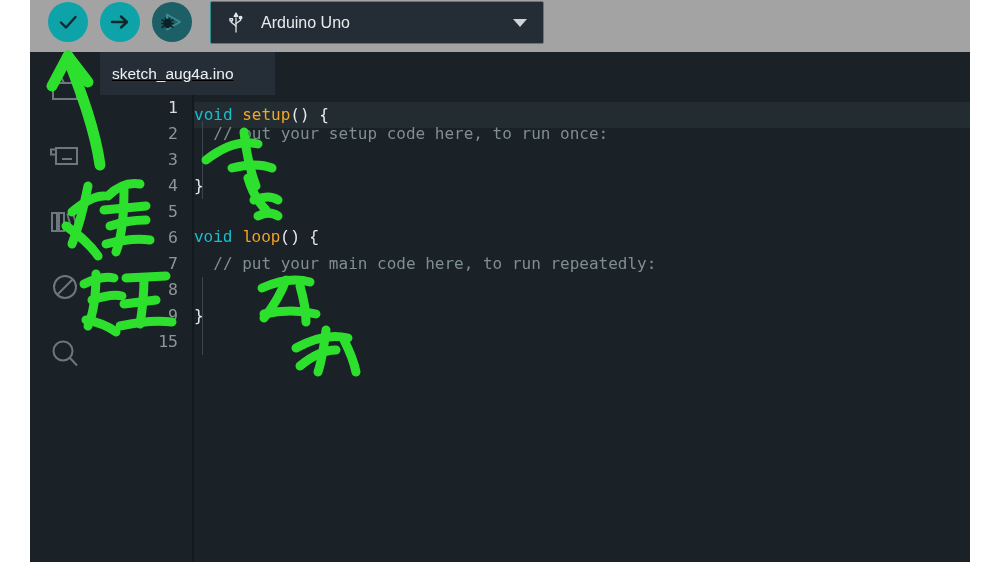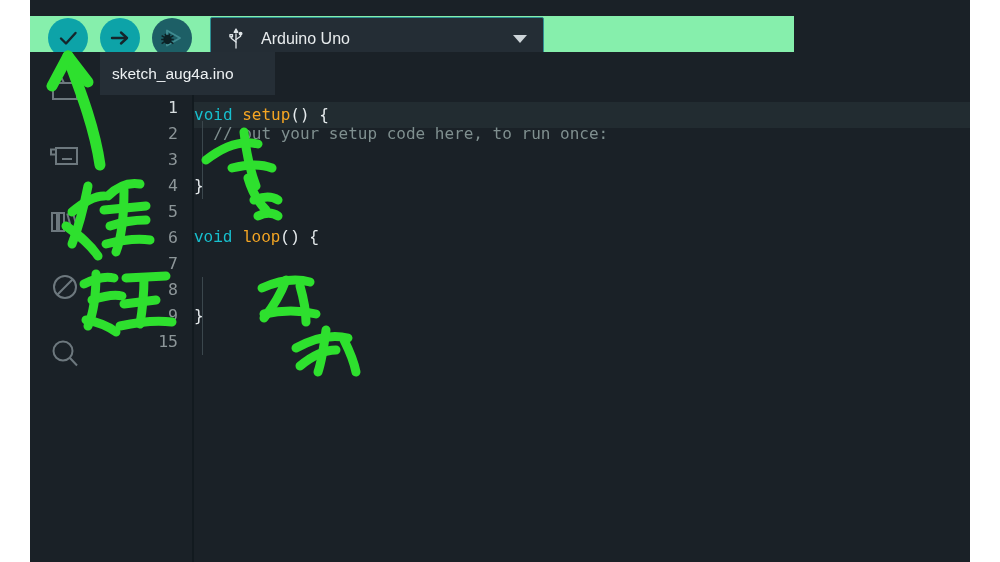--- a/index.html
+++ b/index.html
@@ -20,24 +20,24 @@
     top: 0;
     width: 940px;
     height: 562px;
     background: #1a2127;
     overflow: hidden;
   }
 
   
   #toolbar {
     position: absolute;
-    left: 0; top: 16px;
-    width: 764px;
+    left: 0; top: 0;
+    width: 940px;
     height: 52px;
-    background: #86efac;
+    background: #a3a3a3;
   }
   .tool-btn {
     position: absolute;
     top: 2px;
     width: 40px;
     height: 40px;
     border-radius: 50%;
     background: #0da3a8;
     display: flex;
     align-items: center;
@@ -119,20 +119,21 @@
   }
   #tab-sketch {
     position: absolute;
     left: 0; top: 0;
     width: 175px;
     height: 43px;
     background: #252e36;
     display: flex;
     align-items: center;
     cursor: pointer;
+    text-decoration: underline;
   }
   #tab-sketch-label {
     margin-left: 12px;
     color: #eef2f4;
     font-size: 15.5px;
     white-space: nowrap;
   }
 
   
   #editor {
@@ -324,20 +325,21 @@
         <div class="ln" style="top: 208px;">9</div>
         <div class="ln" style="top: 234px;">15</div>
       </div>
     <div id="code">
         <div class="cl active-line" style="top: 7px;"><span class="kw">void</span><span class="punc"> </span><span class="fn">setup</span><span class="punc">() {</span></div>
         <div class="cl" style="top: 26px;"><span class="cmt">  // put your setup code here, to run once:</span></div>
         <div class="cl" style="top: 52px;"><span class="punc"></span></div>
         <div class="cl" style="top: 78px;"><span class="punc">}</span></div>
         <div class="cl" style="top: 104px;"><span class="punc"></span></div>
         <div class="cl" style="top: 130px; font-family: Liberation Mono, monospace;"><span class="kw">void</span><span class="punc"> </span><span class="fn">loop</span><span class="punc">() {</span></div>
+        <div class="cl" style="top: 156px;"><span class="cmt">  // put your main code here, to run repeatedly:</span></div>
         <div class="cl" style="top: 182px;"><span class="punc"></span></div>
         <div class="cl" style="top: 208px;"><span class="punc">}</span></div>
         <div class="cl" style="top: 234px;"><span class="punc"></span></div>
         <div class="indent-guide" style="top: 26px; height: 78px;"></div>
         <div class="indent-guide" style="top: 182px; height: 78px;"></div>
       </div>
   </div>
 
 </div>
 

